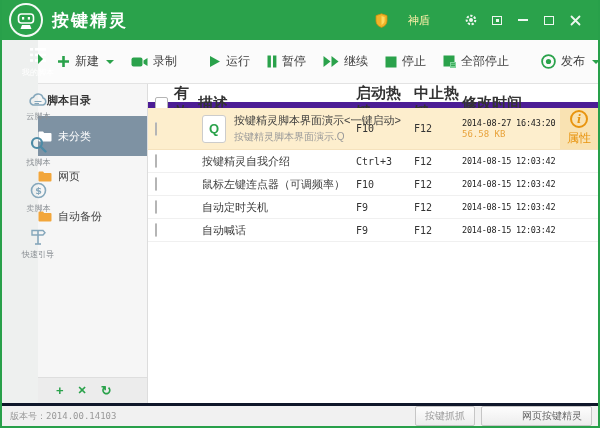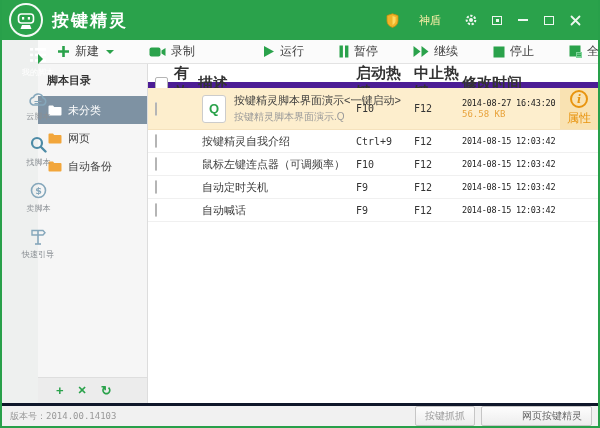--- a/index.html
+++ b/index.html
@@ -13,21 +13,21 @@
     height:40px; background:#2aa24b; position:relative; flex:0 0 auto;
     display:flex; align-items:center; color:#fff;
   }
   .logo-wrap {
     position:absolute; left:7px; top:3px; width:34px; height:34px;
     border:2px solid rgba(255,255,255,.95); border-radius:50%;
     display:flex; align-items:center; justify-content:center; background:#2aa24b; z-index:5;
   }
   .app-title { margin-left:50px; font-size:17px; font-weight:bold; letter-spacing:2px; }
   .tb-right { margin-left:auto; display:flex; align-items:center; gap:0; padding-right:10px; }
-  .badge { display:flex; align-items:center; gap:20px; margin-right:17px; cursor:pointer; }
+  .badge { display:flex; align-items:center; gap:20px; margin-right:28px; cursor:pointer; }
   .badge-label { font-size:11px; color:#fcefa8; }
   .tb-btn {
     width:26px; height:24px; display:flex; align-items:center; justify-content:center;
     cursor:pointer; opacity:.92;
   }
   .mini-box { width:10px; height:9px; border:1.5px solid #fff; display:flex; align-items:center; justify-content:center; }
   .mini-box i { display:block; width:3px; height:3px; background:#fff; }
   .min-bar { width:10px; height:2px; background:#fff; }
   .max-box { width:10px; height:9px; border:1.5px solid #fff; }
   
@@ -40,31 +40,31 @@
   .side-item .lbl { font-size:9px; color:#8a8f94; white-space:nowrap; transform:scale(.9); }
   .side-item.sel { background:#2aa24b; }
   .side-item.sel .lbl { color:#fff; }
   .side-item.sel::after {
     content:""; position:absolute; right:-5px; top:14px;
     border-top:5px solid transparent; border-bottom:5px solid transparent; border-left:5px solid #2aa24b;
   }
   .main { flex:1; display:flex; flex-direction:column; min-width:0; }
   
   .toolbar {
-    height:24px; flex:0 0 auto; background:#fbfbfb; border-bottom:1px solid #e3e3e3;
-    display:flex; align-items:center; padding-left:14px; gap:25px;
+    height:44px; flex:0 0 auto; background:#fbfbfb; border-bottom:1px solid #e3e3e3;
+    display:flex; align-items:center; padding-left:14px; gap:7px;
   }
   .tool-btn { display:flex; align-items:center; gap:5px; font-size:12px; color:#3f3f3f; cursor:pointer; padding:4px 5px; white-space:nowrap; }
   .caret { width:0; height:0; border-left:4px solid transparent; border-right:4px solid transparent; border-top:4px solid #2aa24b; margin-left:2px; }
   .tool-sep { width:1px; height:16px; background:#d7d7d7; margin:0 4px; }
   
   .content { flex:1; display:flex; min-height:0; }
   .treepanel { width:110px; flex:0 0 auto; background:#f6f6f6; border-right:1px solid #ddd; display:flex; flex-direction:column; }
   .tree-header { font-size:11px; font-weight:bold; color:#333; padding:9px 8px 8px 9px; }
-  .tree-item { display:flex; align-items:center; gap:6px; height:28px; padding-left:10px; font-size:11px; color:#444; cursor:pointer; }
+  .tree-item { display:flex; align-items:center; gap:6px; height:40px; font-size:11px; color:#444; cursor:pointer; }
   .tree-item.sel { background:#7e92a3; color:#fff; }
   .tree-actions {
     margin-top:auto; height:26px; background:#ececec; border-top:1px solid #dedede;
     display:flex; align-items:center; gap:14px; padding-left:18px;
   }
   .tree-act { color:#2aa24b; font-size:13px; font-weight:bold; cursor:pointer; line-height:1; }
   
   .table { flex:1; background:#fff; min-width:0; display:flex; flex-direction:column; overflow:hidden; }
   .t-grid { display:grid; grid-template-columns:50px 1fr 58px 48px 136px; align-items:center; }
   .t-head { height:24px; border-bottom:6px solid #4c1d95; font-size:15px; font-weight:bold; color:#333; flex:0 0 auto; }
@@ -367,21 +367,21 @@
             </div>
             <div class="prop-tag">
               <span class="info-circle">i</span>
               <span class="prop-label">属性</span>
             </div>
           </div>
 
           <div class="t-grid t-row">
             <div class="c1"><span class="checkbox"></span></div>
             <div class="desc">按键精灵自我介绍</div>
-            <div class="hotkey">Ctrl+9</div>
+            <div class="hotkey">Ctrl+3</div>
             <div class="hotkey">F12</div>
             <div class="mtime">2014-08-15 12:03:42</div>
           </div>
 
           <div class="t-grid t-row">
             <div class="c1"><span class="checkbox"></span></div>
             <div class="desc">鼠标左键连点器（可调频率）</div>
             <div class="hotkey">F10</div>
             <div class="hotkey">F12</div>
             <div class="mtime">2014-08-15 12:03:42</div>

